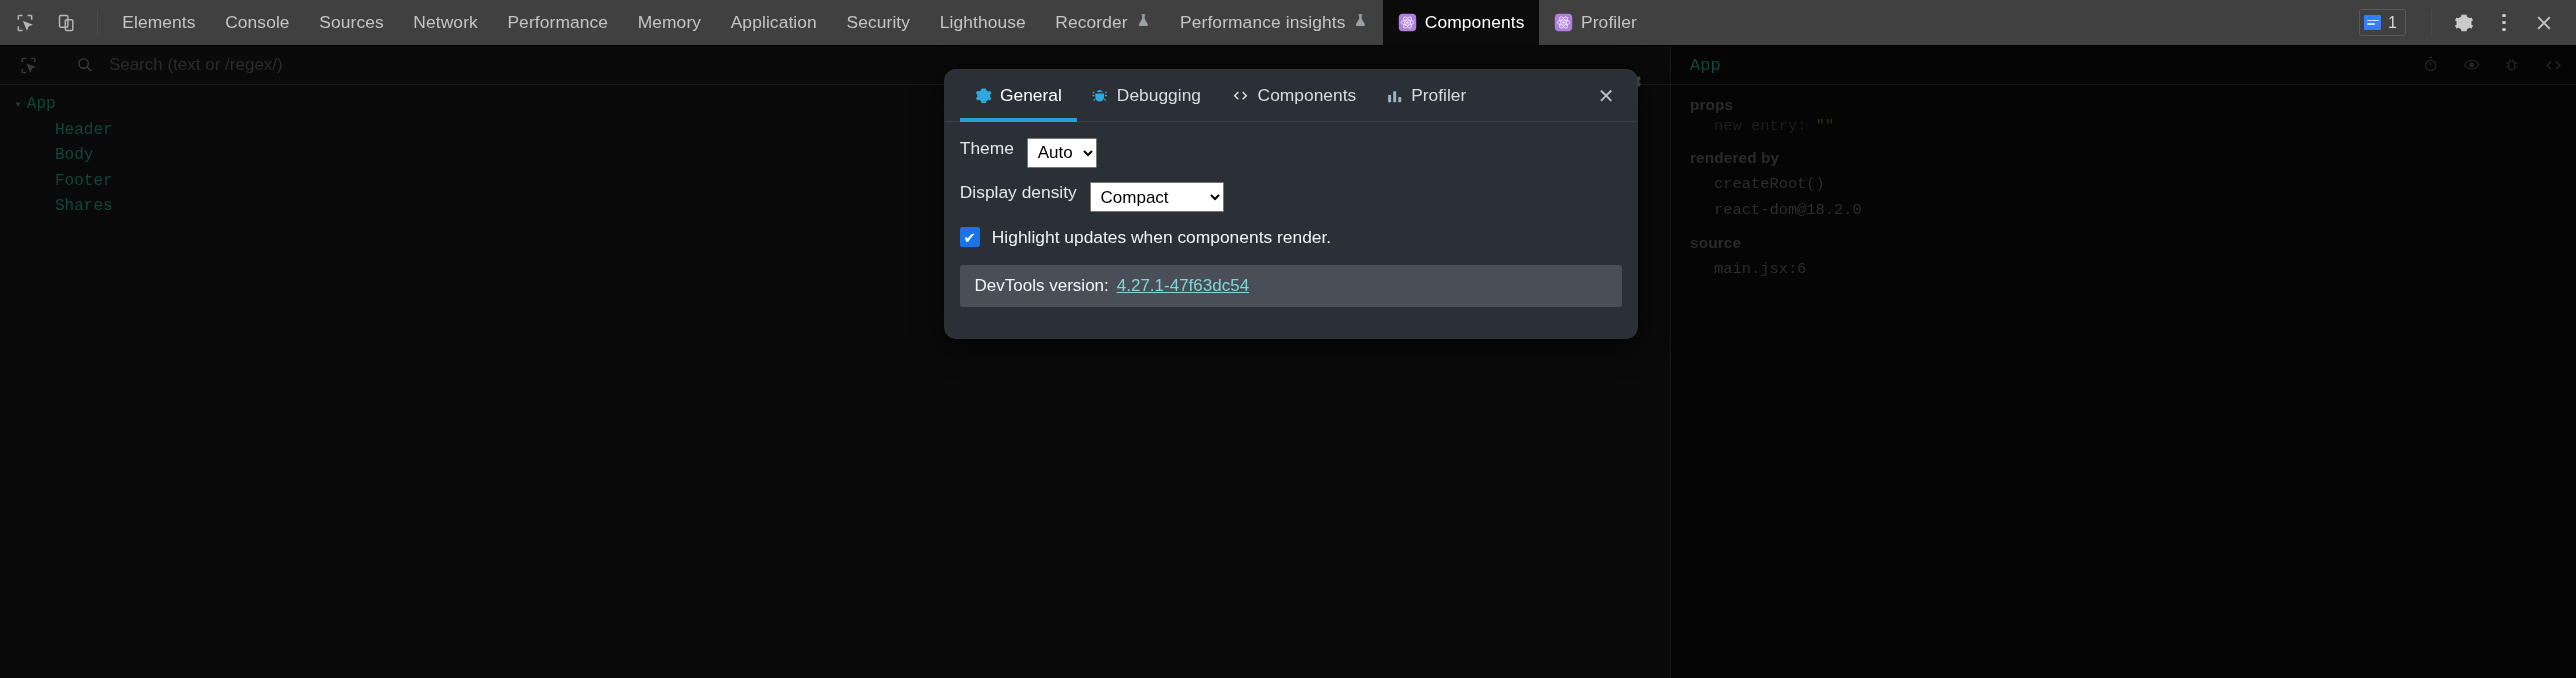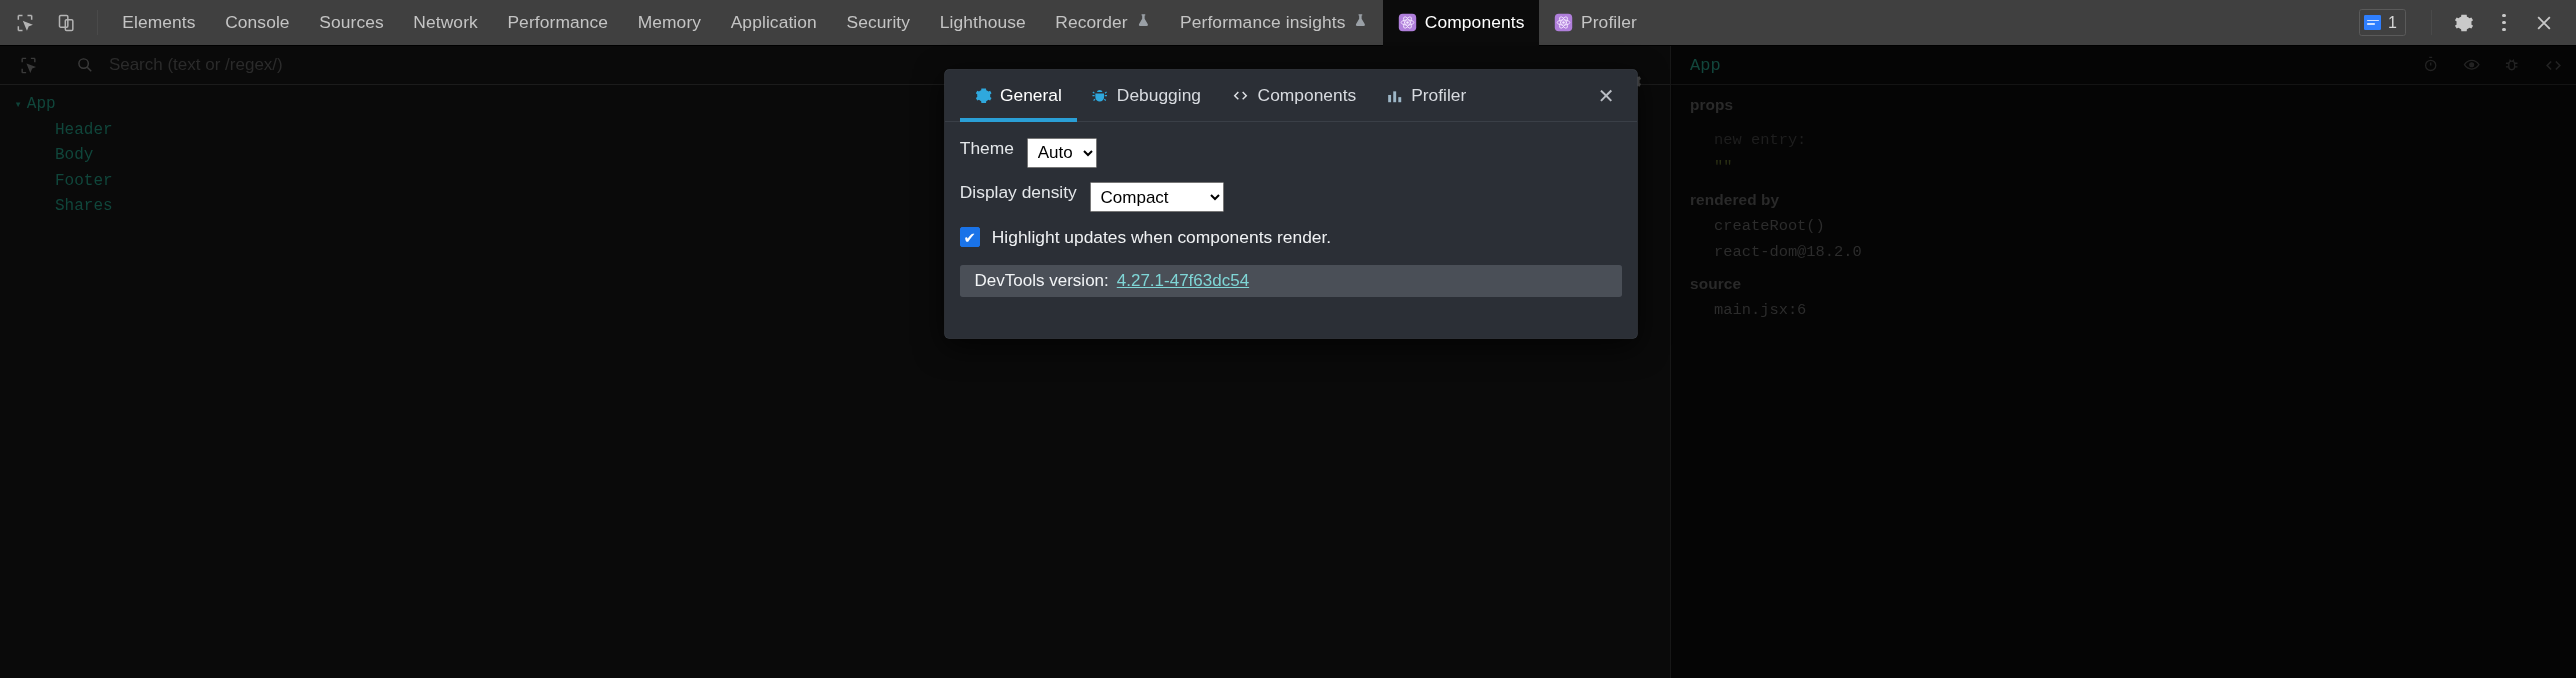--- a/index.html
+++ b/index.html
@@ -104,33 +104,33 @@
   .inspect-title {
     font-family:"Liberation Mono", monospace; font-size:17px; color:#12463c;
   }
   .inspect-head-icons { margin-left:auto; display:flex; align-items:center; gap:23px; }
   .ih-icon { color:#232323; display:flex; align-items:center; }
 
   .sect { padding: 10.7px 0 4px 19px; }
   .sect-title { font-size:15.4px; color:#2a2a2a; font-weight:bold; letter-spacing:0.1px; }
   .kv {
     font-family:"Liberation Mono", monospace; font-size:15.4px;
-    padding-left: 24px; margin-top: 17px; display:flex; gap:9.4px;flex-direction:column;
+    padding-left: 24px; margin-top: 3px; display:flex; gap:9.4px;
   }
   .kv .k { color:#1e1e1e; }
   .kv .v-str { color:#2a2f14; }
   .mono-line {
     font-family:Liberation Mono, monospace; font-size:15.4px;
     color:#2c2c2c; padding-left:24px; margin-top:8px;
   }
 
   
   .modal-shadow {
     position:absolute; left:945px; top:70px; width:692px; height:268px;
-    background:#2b2f36; border-radius:4px;
+    background:#2b2f36; border-radius:11px;
     box-shadow: 0 0 0 0.7px #3c4048, 0 8px 29.5px rgba(0,0,0,.75);
     overflow:hidden;
   }
   .modal-tabs {
     display:flex; align-items:center; height:52px; padding-left:14.8px;
     border-bottom:0.7px solid #3a3f47; position:relative;
   }
   .m-tab {
     display:flex; align-items:center; gap:8px;
     padding:0 14.8px; height:52px; color:#d8dbe0; font-size:17.4px; white-space:nowrap;
@@ -159,21 +159,21 @@
   }
   .sel.wide { min-width: 134px; }
   .check-row { display:flex; align-items:center; gap:12px; margin: 4px 0 17.4px 0; }
   .cb {
     width:20px; height:20px; background:#1a73e8; border-radius:2px;
     display:flex; align-items:center; justify-content:center; color:#fff; font-size:14.8px;
     border:0.7px solid #1a73e8;
   }
   .check-label { color:#f0f2f4; font-size:17.4px; }
   .version-bar {
-    background:#4a4f57; border-radius:2.7px; height:32px;
+    background:#4a4f57; border-radius:2.7px; height:42px;
     display:flex; align-items:center; padding-left:14.8px; gap:8px;
     margin-right: 14.8px;
   }
   .version-text { color:#f2f4f6; font-size:17px; }
   .version-link { color:#7fd6d6; font-size:17px; text-decoration:underline; }
 
   .hidden-gear {
     position:absolute; left:1623px; top:72px; color:#4a4a4a;
   }
 </style>

